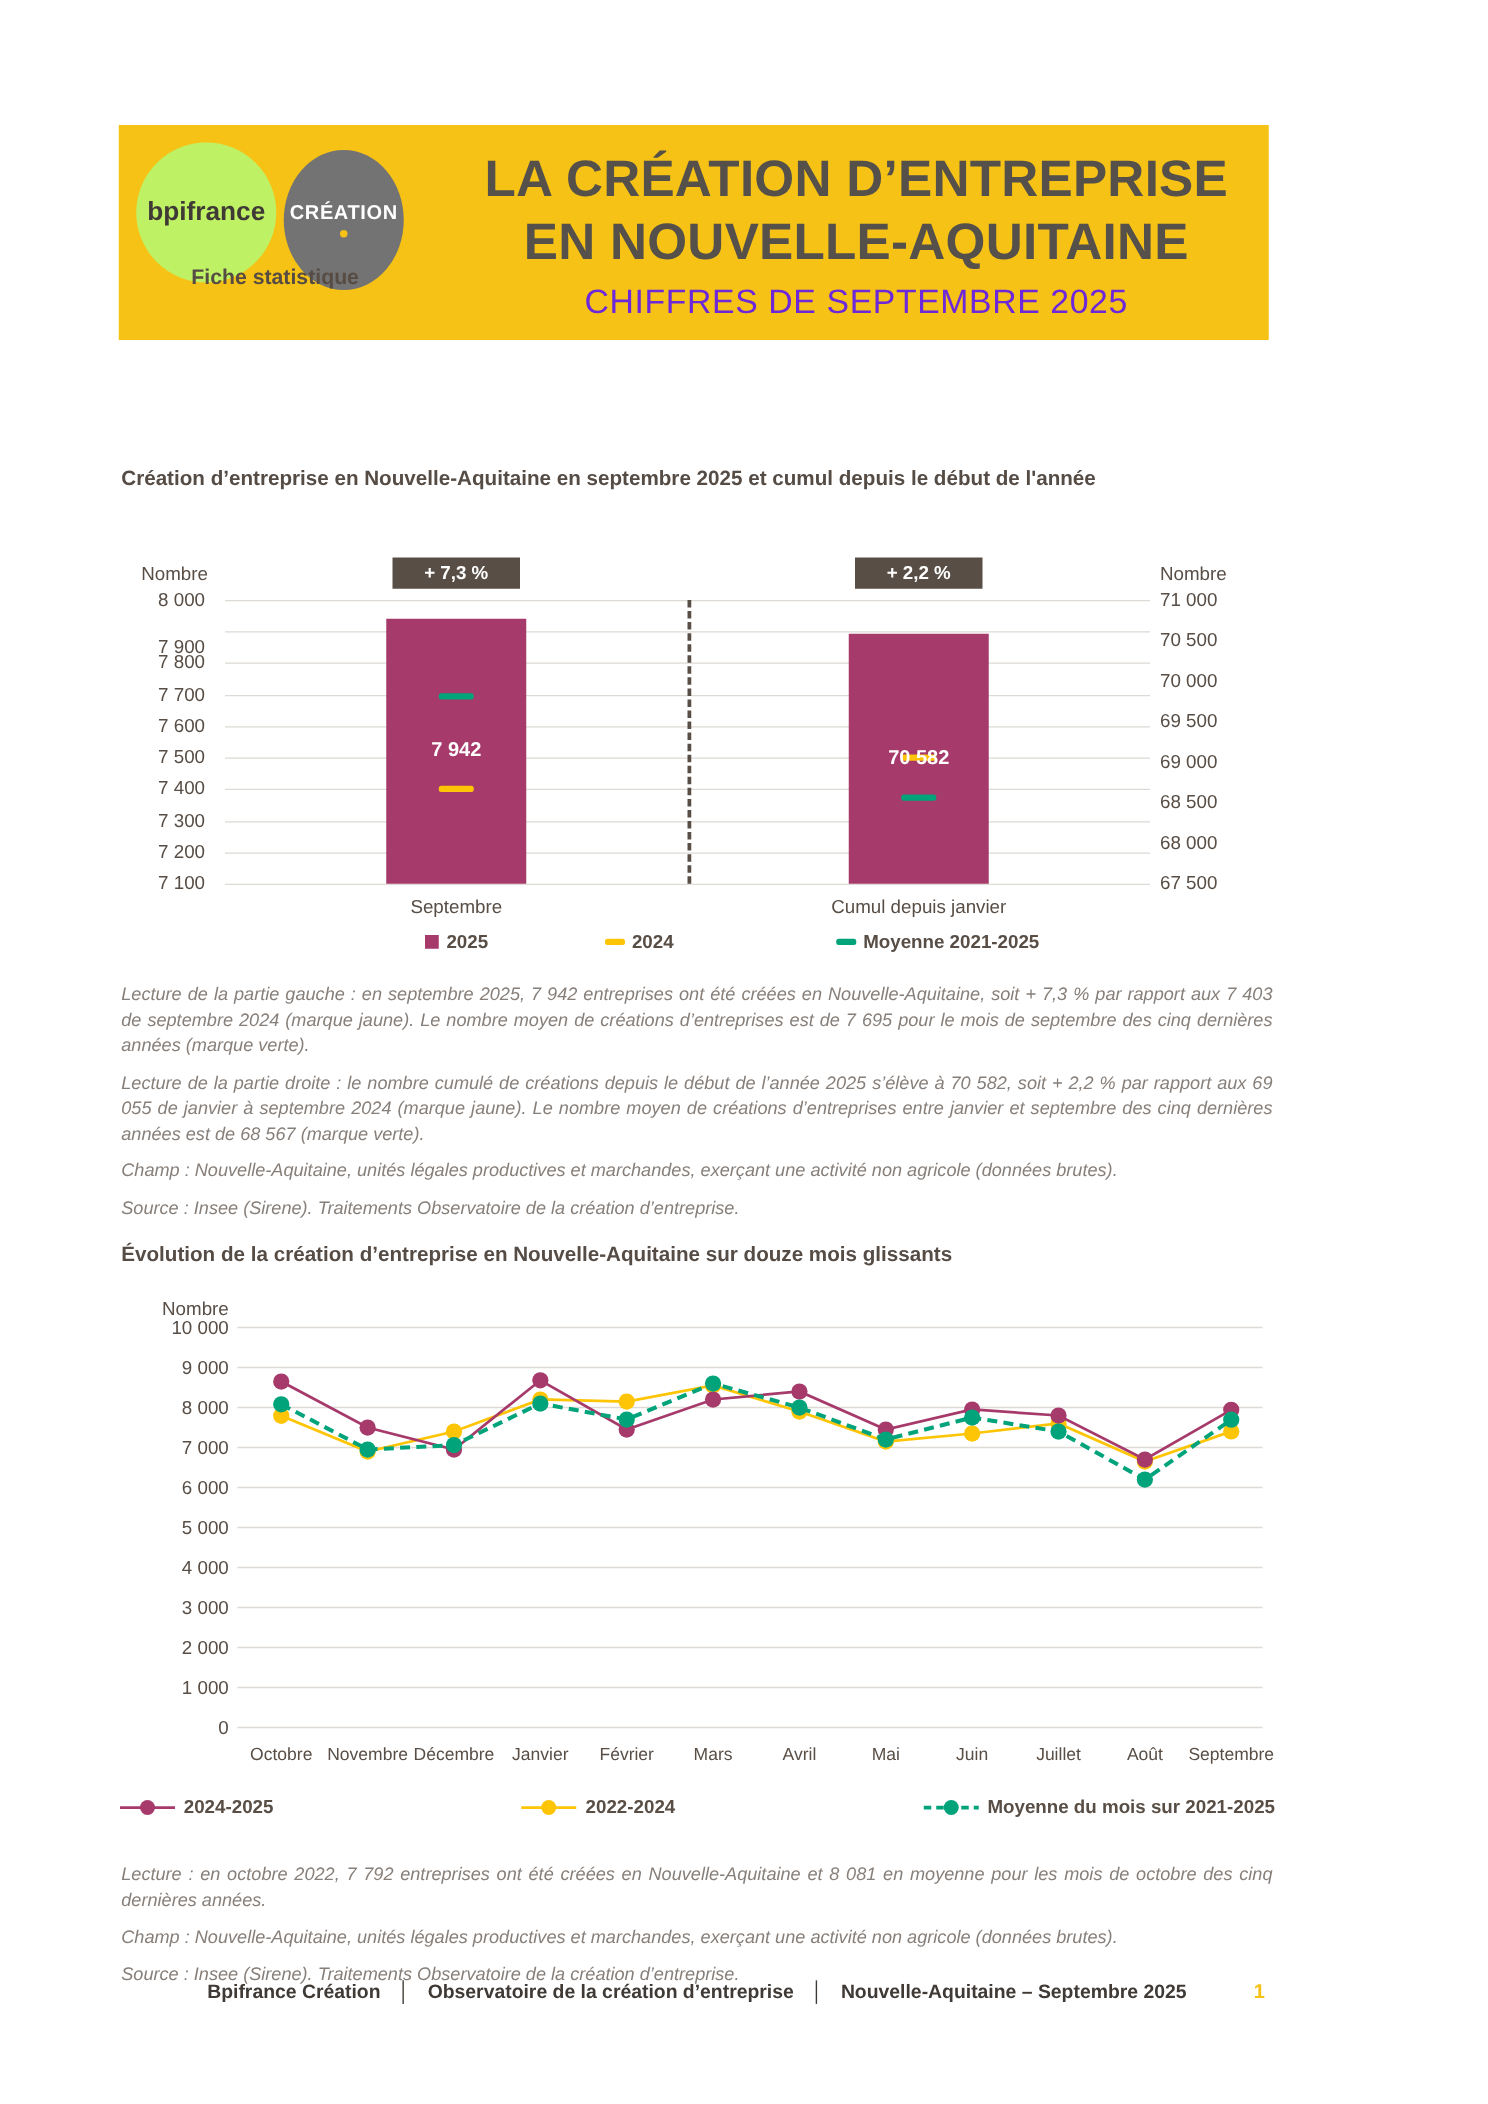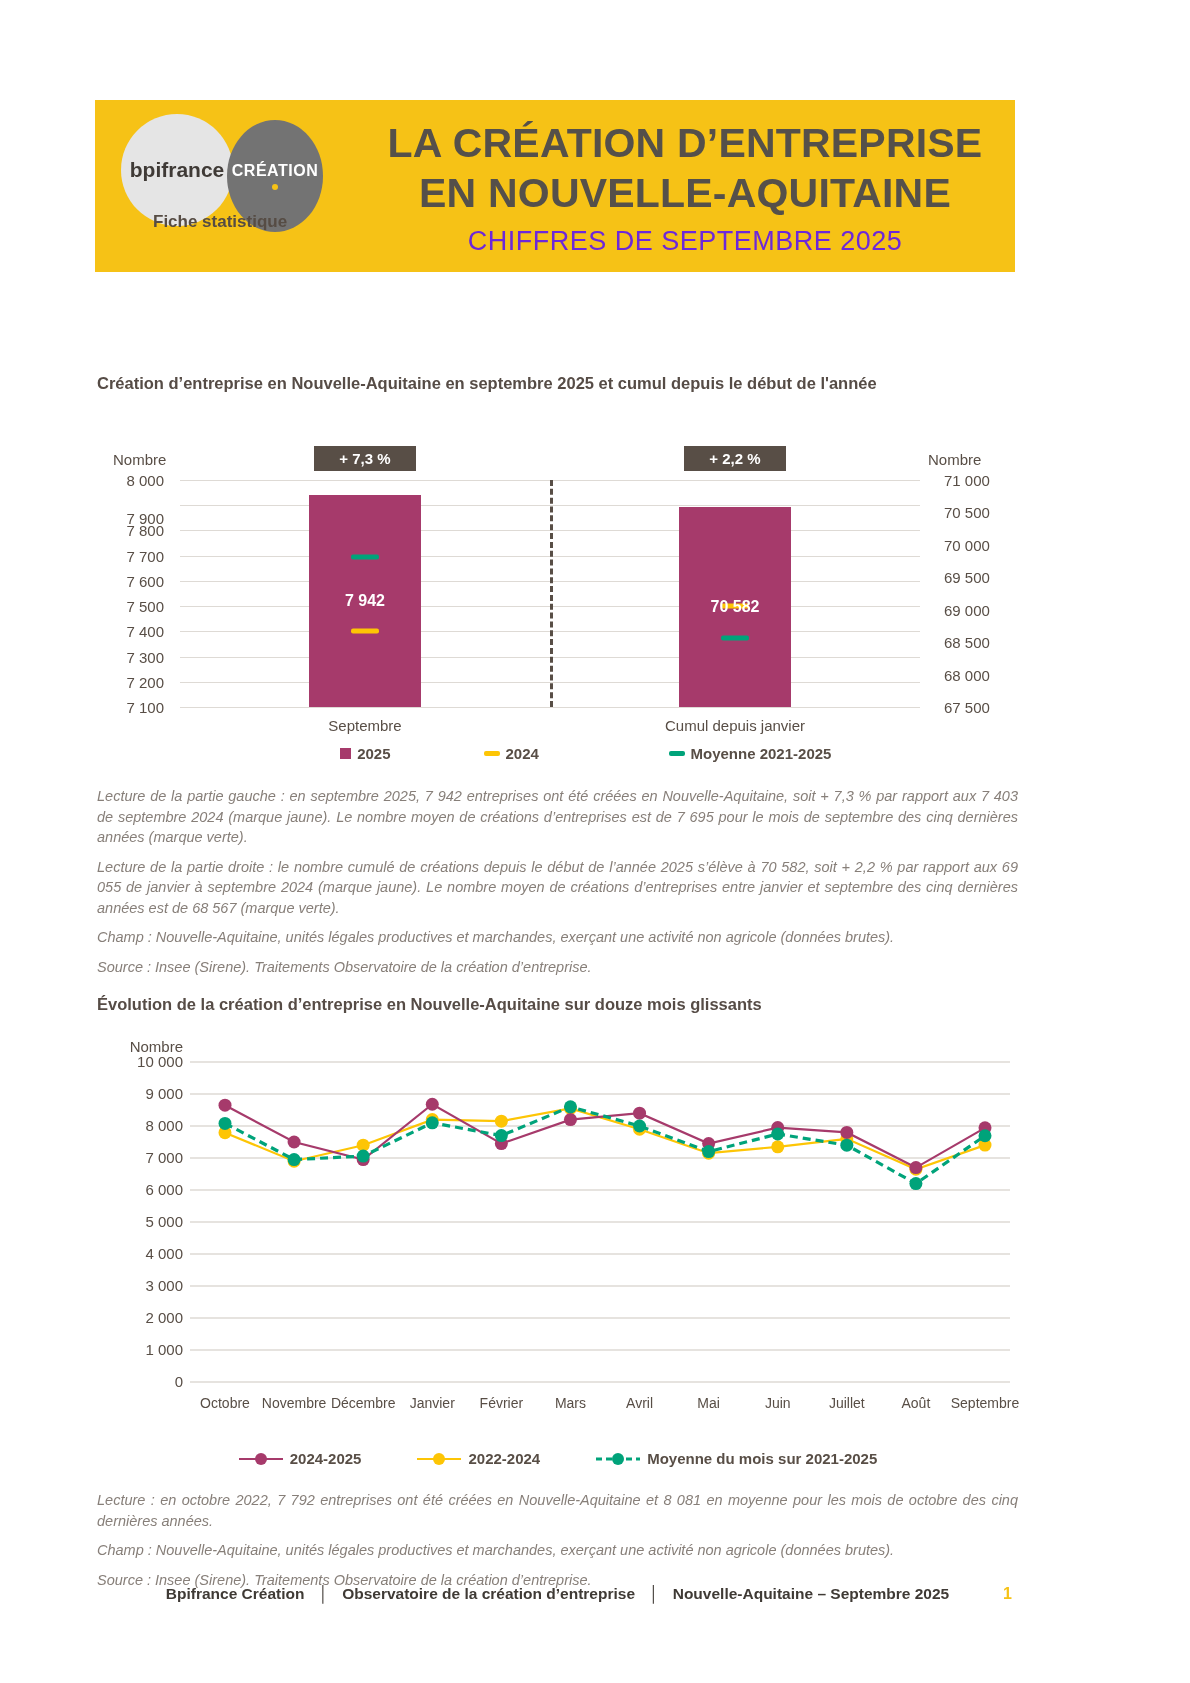--- a/index.html
+++ b/index.html
@@ -1,21 +1,21 @@
 <!DOCTYPE html>
 <html><head>
 <meta charset="utf-8">
 <style>
   html,body{margin:0;padding:0;background:#ffffff;}
   body{width:1190px;height:1683px;position:relative;font-family:"Liberation Sans",sans-serif;color:#584E46;}
 
   
   .band{position:absolute;left:95px;top:100px;width:920px;height:172px;background:#F6C216;}
   .logo-wrap{position:absolute;left:14px;top:12px;width:230px;height:118px;}
-  .logo-bpi{position:absolute;left:12px;top:2px;width:112px;height:112px;background:#e5e5e5;border-radius:50%;display:flex;align-items:center;justify-content:center;}
+  .logo-bpi{position:absolute;left:0;top:2px;width:112px;height:112px;background:#bef264;border-radius:50%;display:flex;align-items:center;justify-content:center;}
   .logo-bpi span{font-weight:bold;font-size:21px;color:#3F3A36;position:relative;}
   .logo-crea{position:absolute;left:118px;top:8px;width:96px;height:112px;background:#737373;border-radius:50%;display:flex;align-items:center;justify-content:center;flex-direction:column;}
   .logo-crea span{font-weight:bold;font-size:16px;color:#ffffff;letter-spacing:0.5px;}
   .logo-crea i{width:6px;height:6px;border-radius:50%;background:#F6C216;margin-top:4px;font-style:normal;}
   .tagline{position:absolute;left:58px;top:112px;font-weight:bold;font-size:17px;color:#564C44;}
   .band-titles{position:absolute;left:285px;top:18px;width:610px;text-align:center;}
   .band-title{font-size:41px;font-weight:800;color:#55504A;line-height:1.22;letter-spacing:0.2px;}
   .band-sub{font-size:27px;font-weight:400;color:#6d28d9;margin-top:8px;letter-spacing:0.5px;}
 
   
@@ -25,21 +25,21 @@
 
   
   .chart1{position:absolute;left:95px;top:415px;width:925px;height:358px;}
   .c1-plot{position:absolute;left:85px;top:65px;width:740px;height:227px;}
   .gridline{position:absolute;left:0;width:100%;height:1px;background:#DEDAD5;}
   .c1-divider{position:absolute;left:50%;top:0;height:100%;border-left:3px dashed #584E46;}
   .c1-ticks-left{position:absolute;left:0;top:65px;width:75px;height:227px;}
   .c1-ticks-right{position:absolute;left:833px;top:65px;width:90px;height:227px;}
   .tick{position:absolute;font-size:15px;color:#584E46;transform:translateY(-50%);white-space:nowrap;}
   .c1-ticks-left .tick{right:6px;text-align:right;}
-  .c1-ticks-right .tick{left:0;text-align:center;margin-left:16px;}
+  .c1-ticks-right .tick{left:0;text-align:center;}
   .c1-nombre-left{position:absolute;left:18px;top:36px;font-size:15px;color:#584E46;}
   .c1-nombre-right{position:absolute;left:833px;top:36px;font-size:15px;color:#584E46;}
   .c1-badge{position:absolute;top:31px;transform:translateX(-50%);background:#584E46;color:#fff;font-weight:bold;font-size:15px;padding:4px 0;width:102px;text-align:center;}
   .c1-bar{position:absolute;width:112px;background:#A63A6B;bottom:0;transform:translateX(-50%);}
   .c1-val{position:absolute;left:0;width:100%;text-align:center;color:#ffffff;font-weight:bold;font-size:16px;transform:translateY(-50%);z-index:3;}
   .c1-mark{position:absolute;left:50%;width:28px;height:5px;border-radius:2px;transform:translate(-50%,-50%);z-index:2;}
   .c1-cat{position:absolute;top:302px;transform:translateX(-50%);font-size:15px;color:#584E46;white-space:nowrap;}
   .c1-legend{position:absolute;top:330px;left:0;width:100%;height:22px;}
   .lg-item{position:absolute;display:flex;align-items:center;gap:6px;font-size:15px;font-weight:bold;color:#584E46;}
   .sw-square{width:11px;height:11px;background:#A63A6B;display:inline-block;}
@@ -47,21 +47,21 @@
 
   
   .notes{position:absolute;left:97px;width:921px;font-style:italic;color:#877F79;font-size:14.5px;line-height:1.42;}
   #notes1{top:786px;}
   #notes2{top:1490px;}
   .notes p{margin:0 0 9px 0;}
   .notes p.just{text-align:justify;}
 
   
   .chart2{position:absolute;left:95px;top:1040px;width:925px;}
-  .c2-legend{display:flex;justify-content:center;gap:55px;margin-top:16px;}
+  .c2-legend{display:flex;justify-content:space-between;gap:69px;margin-top:2px;}
   .c2-legend .lg-item{position:static;font-size:15px;}
 
   
   .footer{position:absolute;left:95px;top:1585px;width:925px;font-size:15.5px;font-weight:bold;color:#3F3A35;}
   .footer-center{text-align:center;}
   .footer .sep{padding:0 14px;font-weight:400;}
   .footer .page{position:absolute;right:8px;top:0;color:#F6C216;font-size:16px;}
 </style>
 </head>
 <body>

